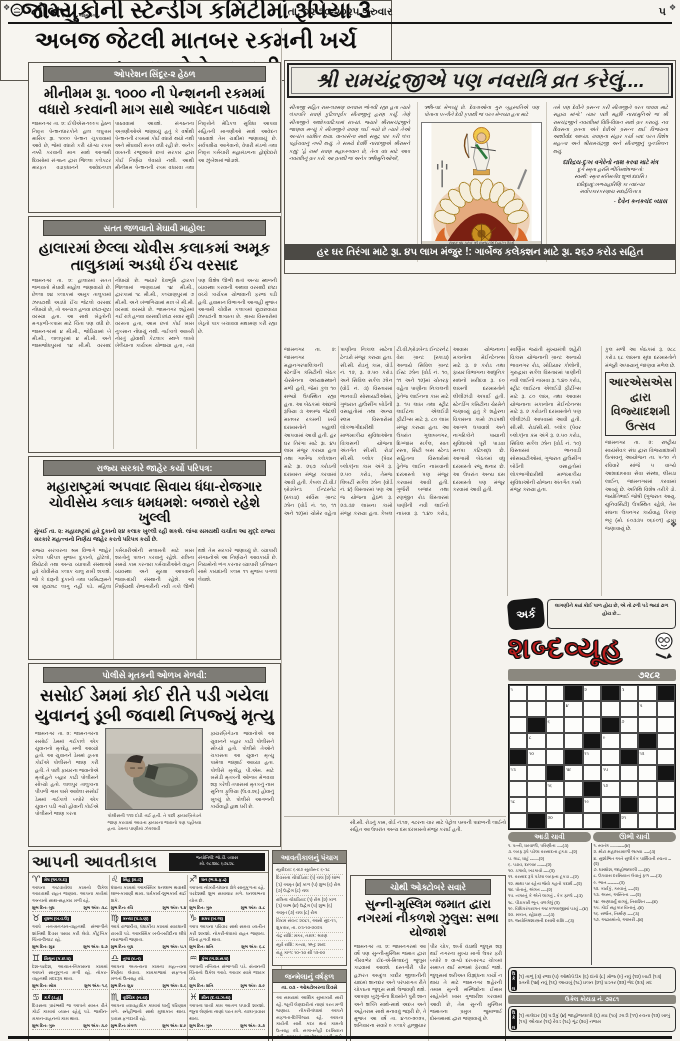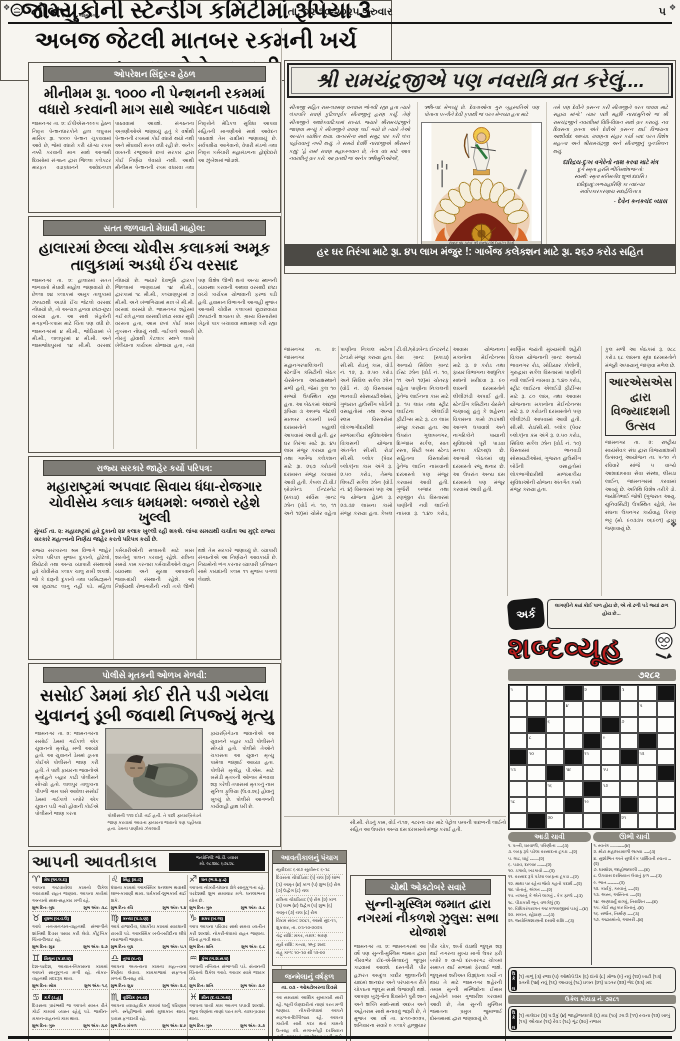--- a/index.html
+++ b/index.html
@@ -83,21 +83,21 @@
   .rama-cols { display:flex; gap:4px; padding:2px 4px; height:164px; }
   .r-col { flex:1; overflow:hidden; border-left:1px solid #cfcabf; padding-left:3px; }
   .r-col:first-child { border-left:none; padding-left:0; }
   figure.rama-fig { margin-top:1px; border:1px solid #777; background:#fff; }
   figcaption { background:#d8d4ca; font-size:3.8px; text-align:center; padding:.5px 0; }
   .mantra-title { font-size:6px; font-weight:900; text-align:center; margin-top:2px; }
   .mantra div { font-size:5px; text-align:center; line-height:1.5; }
   .byline { font-size:6px; font-weight:900; text-align:right; padding-right:4px; margin-top:2px; }
 
   
-  .banner { position:absolute; top:244px; left:284px; width:392px; height:22px; background:#4c4a45;
+  .banner { position:absolute; top:244px; left:284px; width:392px; height:16px; background:#4c4a45;
             color:#fff; font-weight:bold; font-size:10px; text-align:center; line-height:16px; }
   #standhead { top:262px; left:284px; width:392px; height:81px; border:1px solid #5a564e; background:#f7f5f0; display:flex; align-items:center; }
   #standhead .hl { font-size:23px; line-height:1.28; width:100%; }
   .standing-body { position:absolute; top:346px; left:284px; width:221px; height:469px;
                    column-count:4; column-gap:4px; column-rule:1px solid #c2bdb2;
                    font-size:5.2px; line-height:1.5; text-align:justify; overflow:hidden; color:#26241f; }
   .right-strip { position:absolute; top:346px; left:510px; width:166px; height:250px; display:flex; gap:20px; }
   .rs-col { flex:1; overflow:hidden; font-size:5.2px; line-height:1.5; text-align:justify; color:#26241f; }
   .rs-col.bordered { border-left:1px solid #c2bdb2; padding-left:3px; }
   .rss-head { border:1px solid #333; font-size:11.5px; font-weight:900; text-align:center;

